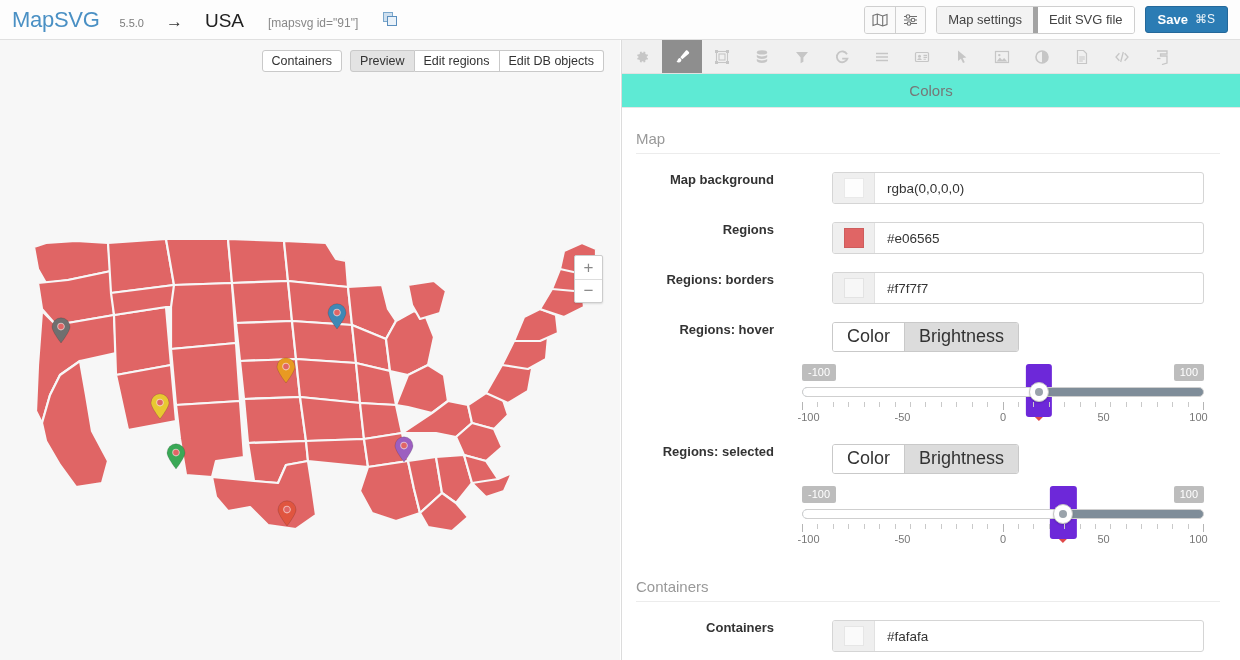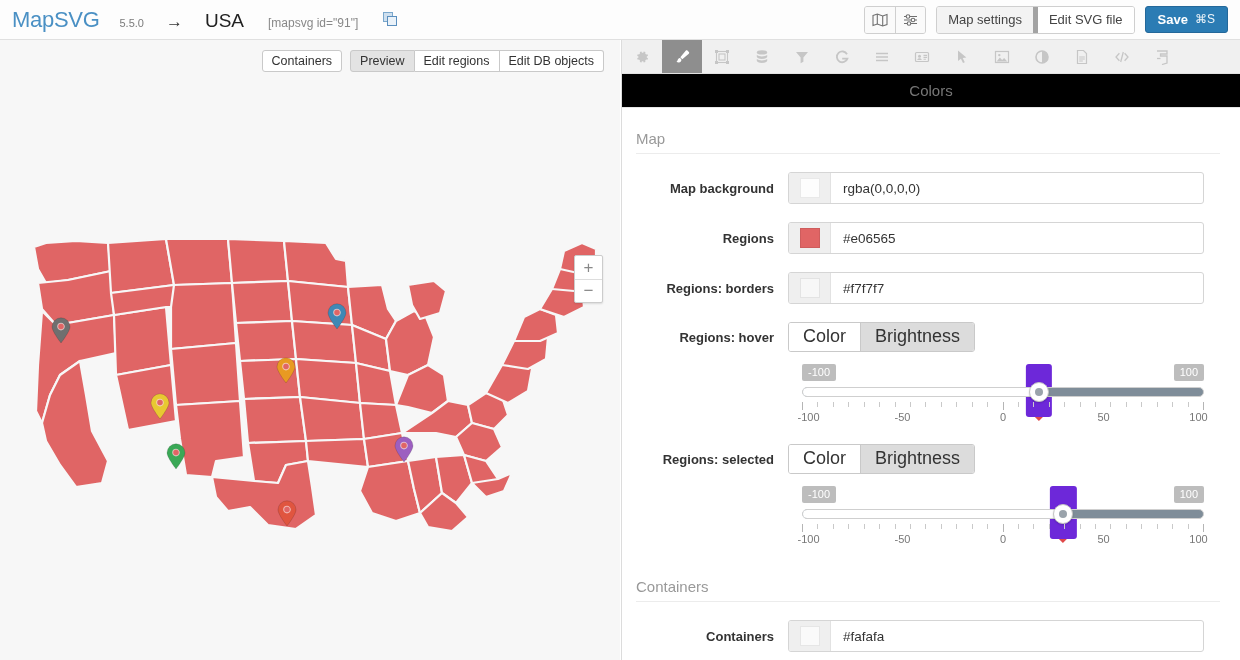--- a/index.html
+++ b/index.html
@@ -86,29 +86,29 @@
     display:flex; align-items:stretch;
   }
   .tool {
     width:40px; display:flex; align-items:center; justify-content:center;
     color:#c6c6c6; cursor:pointer;
   }
   .tool.active { background:#8e8e8e; color:#fff; }
 
   .panel-title {
     height:34px; line-height:34px; text-align:center;
-    font-size:15px; color:#777; background:#000000; border-bottom:1px solid #e6e6e6;
+    font-size:15px; color:#777; background:#5eead4; border-bottom:1px solid #e6e6e6;
   }
 
   .section-label {
     margin:22px 20px 0 14px; font-size:15px; color:#999; font-weight:400;
     padding-bottom:6px; border-bottom:1px solid #ececec;
   }
 
-  .field { display:flex; align-items:center; margin:18px 36px 0 14px; }
+  .field { display:flex; align-items:flex-start; margin:18px 36px 0 14px;gap:44px; }
   .field .lbl { width:152px; text-align:right; font-weight:bold; font-size:13px; color:#333; padding-right:14px; }
   .colorbox {
     flex:1; display:flex; align-items:stretch; height:32px;
     border:1px solid #d5d5d5; border-radius:3px; background:#fff; overflow:hidden;
   }
   .colorbox .swatchcell {
     width:42px; background:#efefef; border-right:1px solid #e2e2e2;
     display:flex; align-items:center; justify-content:center;
   }
   .colorbox .swatch { width:20px; height:20px; border:1px solid rgba(0,0,0,.08); }

